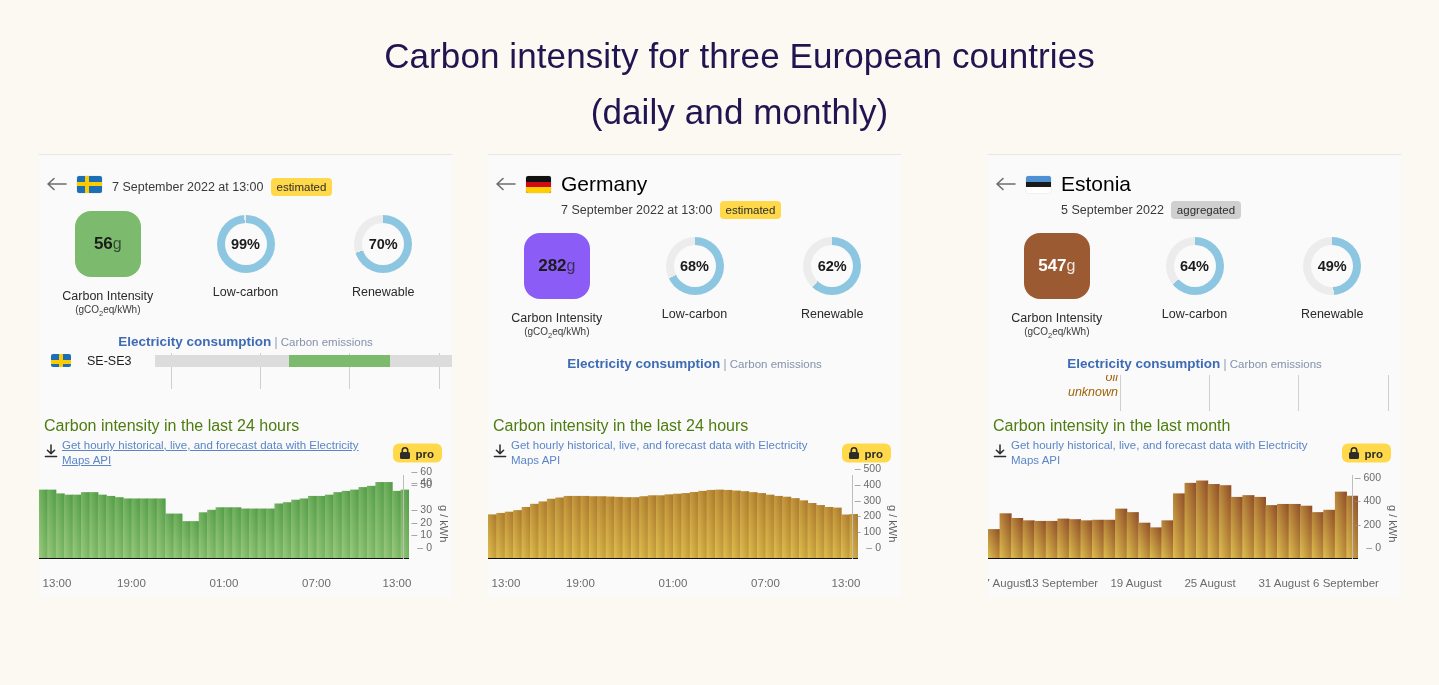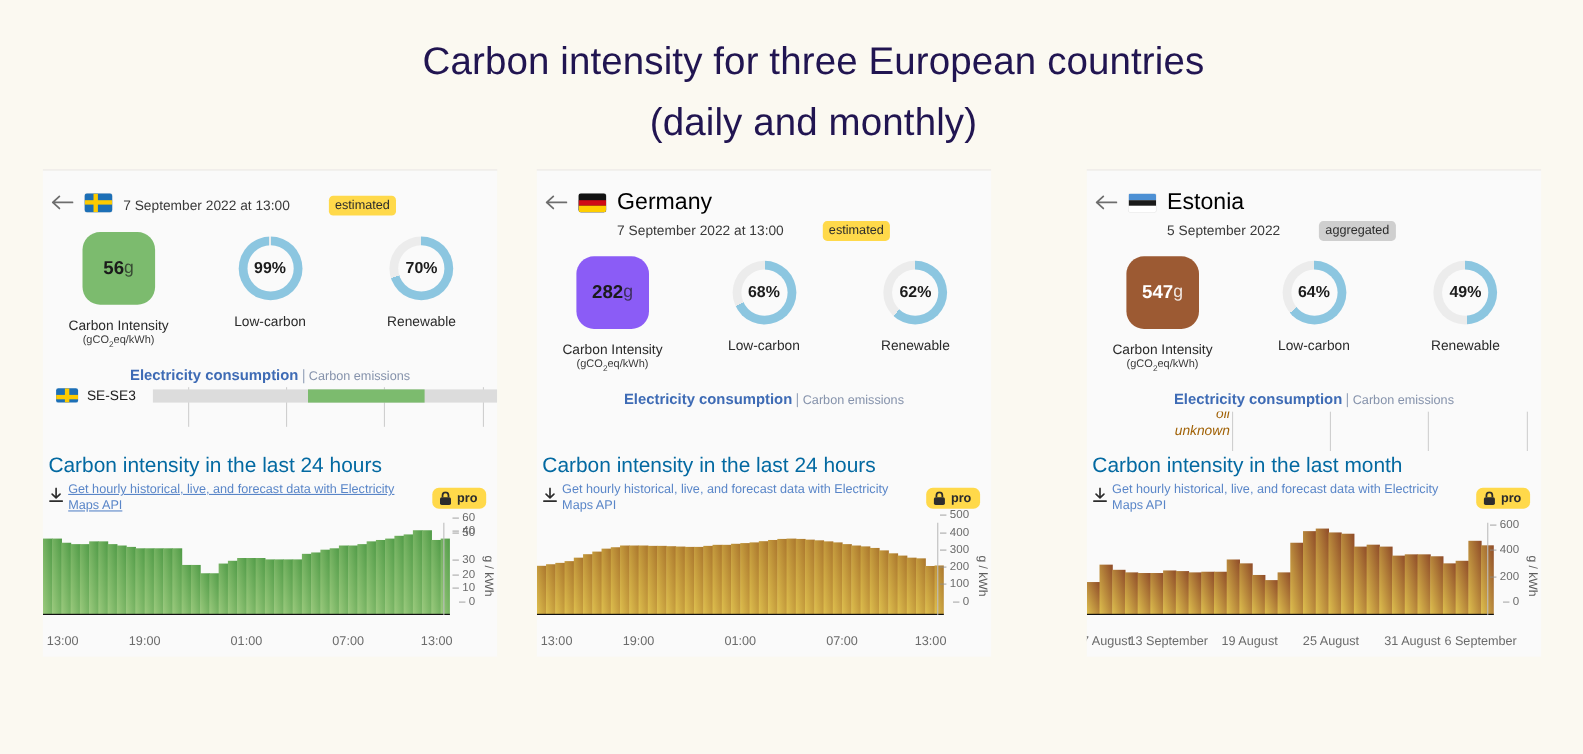--- a/index.html
+++ b/index.html
@@ -69,21 +69,21 @@
   .zone-name {
     font-size: 21px; color: #000; font-weight: 400; line-height: 1;
     margin-top: 2px; white-space: nowrap;
   }
   .zone-sub {
     margin-top: 7px; font-size: 12.5px; color: #3a3a3a;
     display: flex; align-items: center; gap: 7px; white-space: nowrap;
   }
   .badge {
     display: inline-block; padding: 2px 6px; border-radius: 4px;
-    font-size: 11.5px; line-height: 1.25; color: #2c2c2c; margin-left: 28px;
+    font-size: 11.5px; line-height: 1.25; color: #2c2c2c;
   }
   .badge-estimated { background: #ffd94a; }
   .badge-aggregated { background: #cfcfcf; }
 
   
   .metrics { display: flex; align-items: flex-start; margin-top: 14px; }
   .metric { flex: 1; text-align: center; }
   .ci-square {
     width: 66px; height: 66px; border-radius: 16px;
     margin: 0 auto; display: flex; align-items: center; justify-content: center;
@@ -110,32 +110,32 @@
   .metric-sub sub { font-size: 7.5px; }
 
   
   .tabs { text-align: center; margin-top: 16px; font-size: 13.5px; }
   .tab-active { color: #3e6bb5; font-weight: 700; }
   .tab-sep { color: #9aa7bd; margin: 0 3px; }
   .tab-inactive { color: #8592ab; font-size: 11.5px; }
 
   
   .breakdown { margin-top: 4px; position: relative; padding-left: 12px; }
-  .bd-row { display: flex; align-items: center; height: 15px; }
+  .bd-row { display: flex; align-items: center; height: 15px; gap: 8px; }
   .bd-flag { width: 20px; height: 13px; flex: none; margin-right: 8px; position: relative; border-radius: 2px; overflow: hidden; }
   .bd-label { font-size: 12.5px; color: #1d1d1d; width: 60px; flex: none; }
   .bd-track { flex: 1; height: 12px; background: #dcdcdc; position: relative; }
   .bd-fill { position: absolute; top: 0; height: 100%; background: #7cbb6e; }
   .bd-grid { position: absolute; left: 132px; right: 12px; top: 0; height: 36px; }
   .bd-grid i { position: absolute; top: 0; width: 1px; height: 100%; background: #cfcfcf; }
   .bd-textrow { font-size: 12.5px; color: #a16207; text-align: right; width: 118px; font-style: italic; }
 
   
   .chart-block { position: absolute; left: 0; right: 0; bottom: 0; }
-  .chart-title { font-size: 19px; color: #0369a1; padding-left: 5px; }
+  .chart-title { font-size: 16px; color: #4d7c0f; padding-left: 5px; }
   .chart-linkrow { display: flex; align-items: center; padding-left: 5px; margin-top: 3px; position: relative; }
   .dl-icon { width: 18px; flex: none; color: #2c2c2c; }
   .chart-link {
     font-size: 11.5px; color: #5a86c8; line-height: 1.35; max-width: 300px;
   }
   .chart-link.underlined { text-decoration: underline; }
   .pro-badge {
     position: absolute; right: 10px; top: 50%; transform: translateY(-50%);
     background: #ffd94a; border-radius: 6px; padding: 3px 8px 3px 6px;
     display: flex; align-items: center; gap: 4px;

